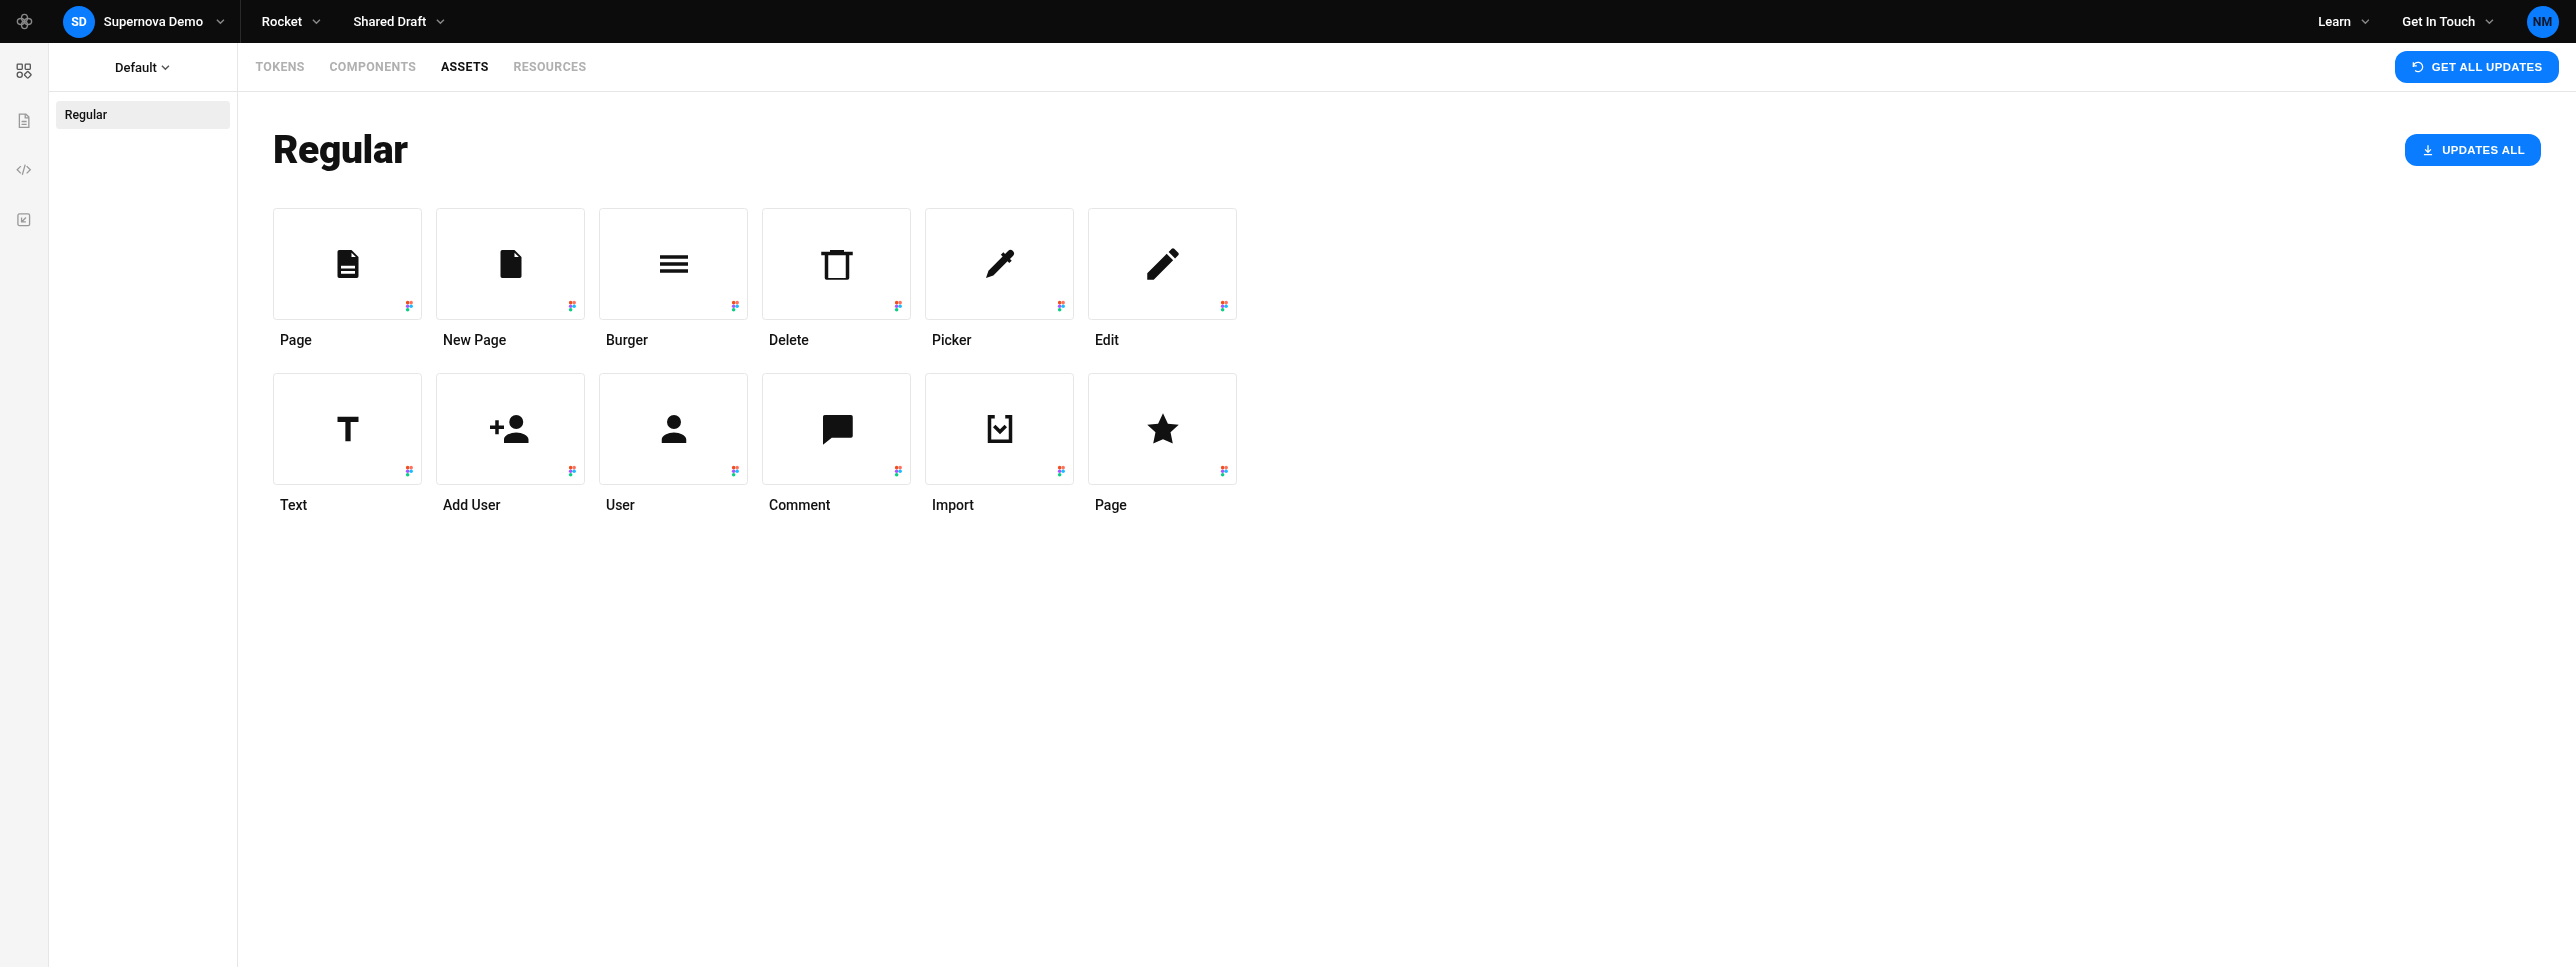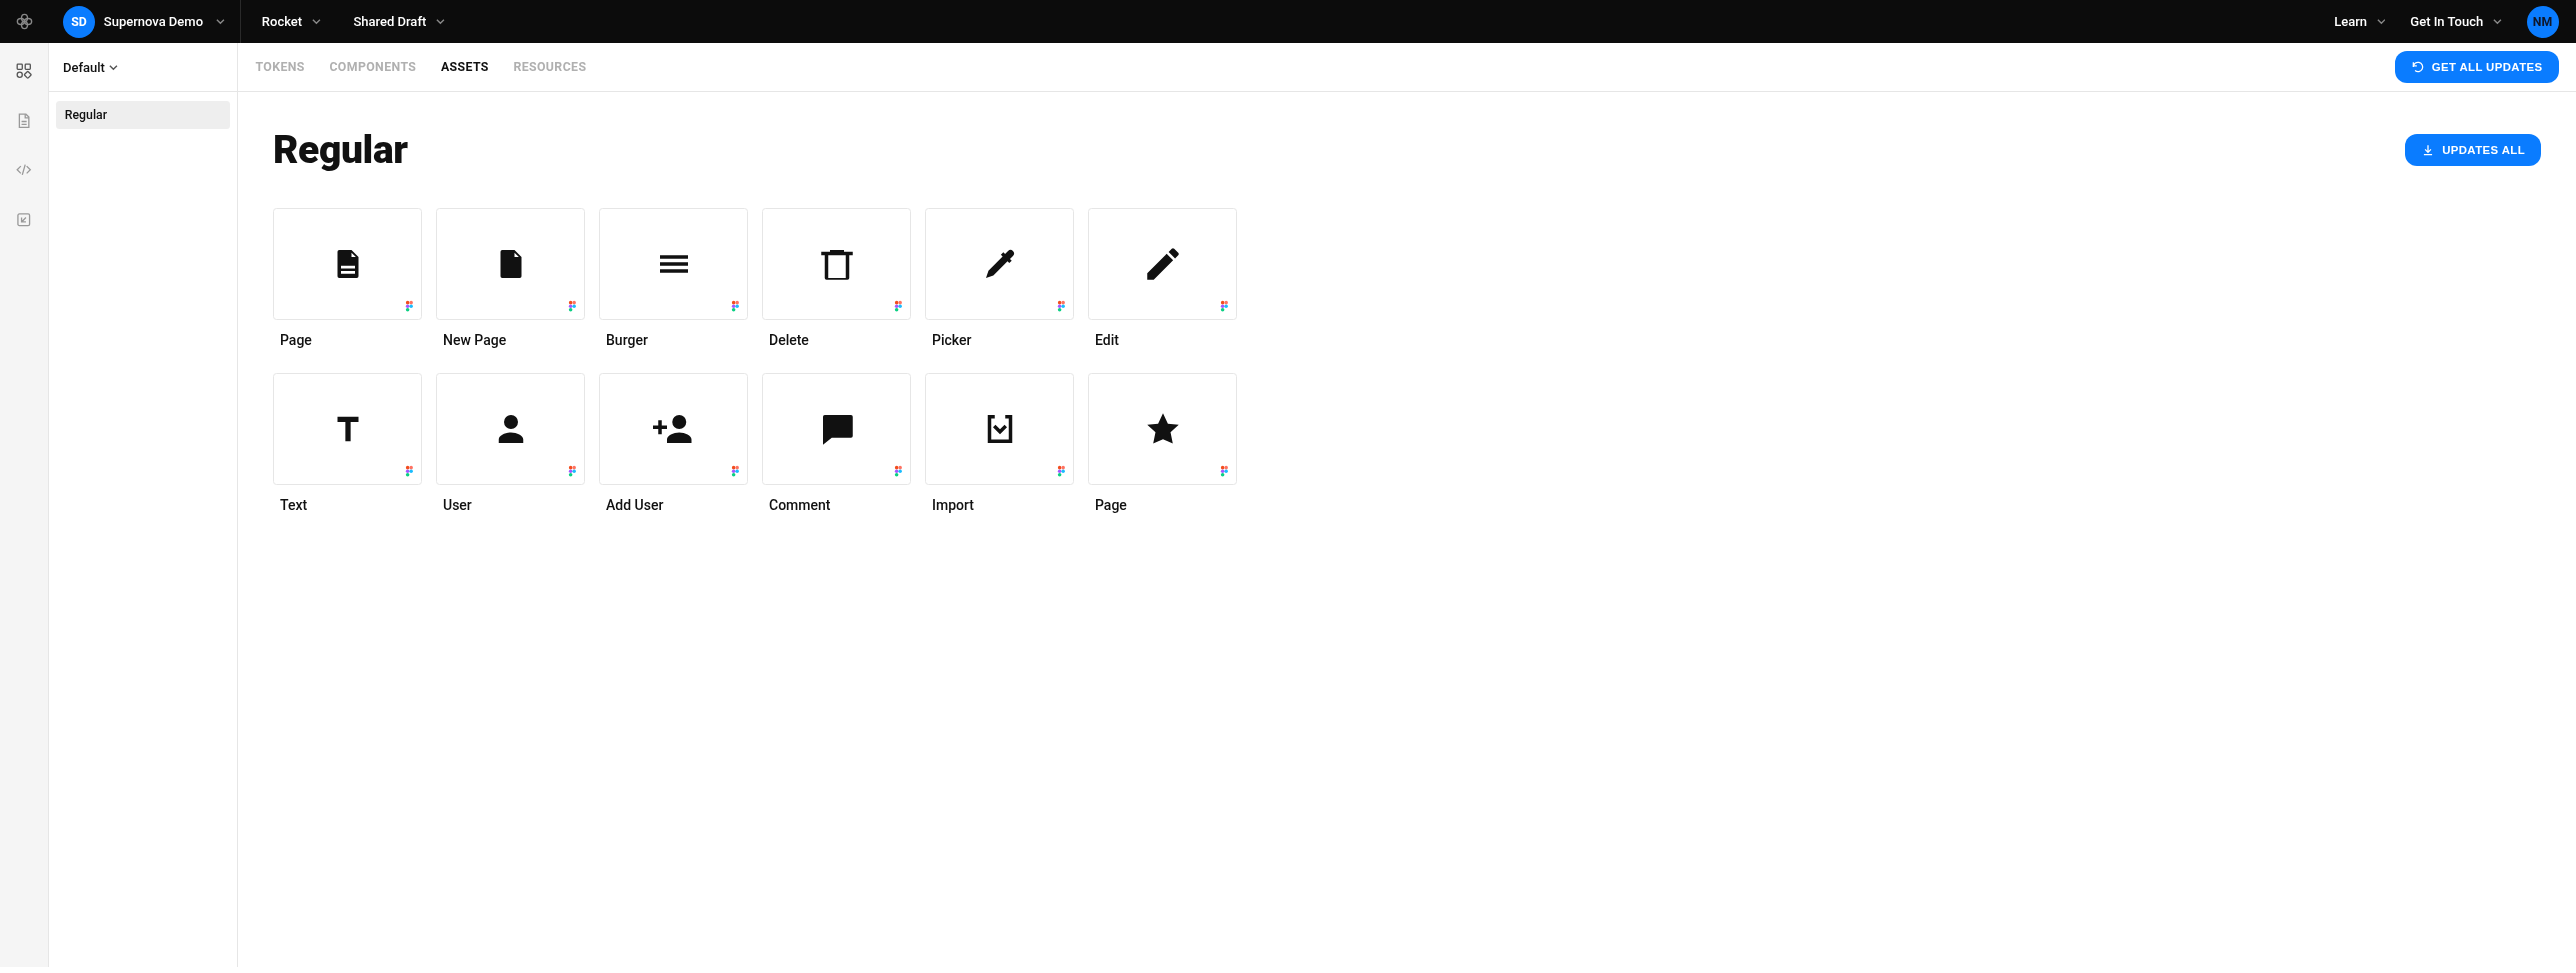--- a/index.html
+++ b/index.html
@@ -8,33 +8,33 @@
 
 .topbar { display: flex; align-items: center; height: 43px; background: #0c0c0c; color: #fff; justify-content: center; }
 .topbar-left-logo { width: 49px; height: 49px; display: flex; align-items: center; justify-content: center; background: #0c0c0c; }
 .topbar-workspace { display: flex; align-items: center; gap: 8.8px; padding: 0 14px; height: 100%; border-right: 0.9px solid #2a2a2a; }
 .ws-avatar { width: 32px; height: 32px; border-radius: 50%; background: #0a7cff; color: #fff; display: flex; align-items: center; justify-content: center; font-weight: 700; font-size: 12.3px; }
 .ws-name { font-size: 13px; font-weight: 500; }
 .chev { width: 10.5px; height: 10.5px; display: inline-flex; align-items: center; justify-content: center; color: #888; margin-left: 3.5px; }
 .topbar-menu { display: flex; align-items: center; gap: 32px; padding-left: 21px; }
 .topbar-menu-item { display: flex; align-items: center; gap: 5.3px; font-size: 13px; font-weight: 500; cursor: pointer; }
 .topbar-spacer { flex: 1; }
-.topbar-right { display: flex; align-items: center; gap: 24px; padding-right: 17.5px; }
+.topbar-right { display: flex; align-items: center; gap: 32px; padding-right: 17.5px; }
 .user-avatar { width: 32px; height: 32px; border-radius: 50%; background: #0a7cff; color: #0f172a; display: flex; align-items: center; justify-content: center; font-weight: 700; font-size: 12.3px; }
 
 
 .shell { display: flex; height: calc(100vh - 49px); min-height: 473px; }
 
 
 .rail { width: 49px; background: #f5f5f5; border-right: 0.9px solid #e6e6e6; display: flex; flex-direction: column; align-items: center; padding-top: 19px; gap: 32px; }
 .rail-icon { color: #666; cursor: pointer; }
 
 
 .sidebar { width: 189px; border-right: 0.9px solid #e6e6e6; background: #fff; }
-.sidebar-select { height: 49px; border-bottom: 0.9px solid #e6e6e6; display: flex; align-items: center; justify-content: flex-start; padding: 0 14px; font-size: 13px; font-weight: 500; cursor: pointer; }
+.sidebar-select { height: 49px; border-bottom: 0.9px solid #e6e6e6; display: flex; align-items: center; justify-content: center; padding: 0 14px; font-size: 13px; font-weight: 500; cursor: pointer; }
 .sidebar-body { padding: 8.8px 7px; }
 .sidebar-item { background: #eee; border-radius: 3.5px; padding: 7px 8.8px; font-size: 12.3px; font-weight: 500; cursor: pointer; }
 
 
 .main { flex: 1; display: flex; flex-direction: column; }
 .main-header { height: 49px; border-bottom: 0.9px solid #e6e6e6; display: flex; align-items: center; padding: 0 17.5px; gap: 9px; }
 .tabs { display: flex; gap: 24.6px; }
 .tab { font-size: 12.3px; font-weight: 700; letter-spacing: 0.4px; color: #b0b0b0; cursor: pointer; }
 .tab.active { color: #111; }
 .main-header-spacer { flex: 1; }
@@ -265,38 +265,38 @@
               </svg>
               <svg class="figma-badge" viewBox="0 0 10 12">
                 <use href="#figma-badge-g"></use>
               </svg>
             </div>
             <div class="card-label">Text</div>
           </div>
           <div class="card">
             <div class="card-box">
               <svg class="asset-icon" viewBox="0 0 24 24">
+                <use href="#ic-add-user"></use>
+              </svg>
+              <svg class="figma-badge" viewBox="0 0 10 12">
+                <use href="#figma-badge-g"></use>
+              </svg>
+            </div>
+            <div class="card-label">Add User</div>
+          </div>
+          <div class="card">
+            <div class="card-box">
+              <svg class="asset-icon" viewBox="0 0 24 24">
                 <use href="#ic-user"></use>
               </svg>
               <svg class="figma-badge" viewBox="0 0 10 12">
                 <use href="#figma-badge-g"></use>
               </svg>
             </div>
             <div class="card-label">User</div>
-          </div>
-          <div class="card">
-            <div class="card-box">
-              <svg class="asset-icon" viewBox="0 0 24 24">
-                <use href="#ic-add-user"></use>
-              </svg>
-              <svg class="figma-badge" viewBox="0 0 10 12">
-                <use href="#figma-badge-g"></use>
-              </svg>
-            </div>
-            <div class="card-label">Add User</div>
           </div>
           <div class="card">
             <div class="card-box">
               <svg class="asset-icon" viewBox="0 0 24 24">
                 <use href="#ic-comment"></use>
               </svg>
               <svg class="figma-badge" viewBox="0 0 10 12">
                 <use href="#figma-badge-g"></use>
               </svg>
             </div>

